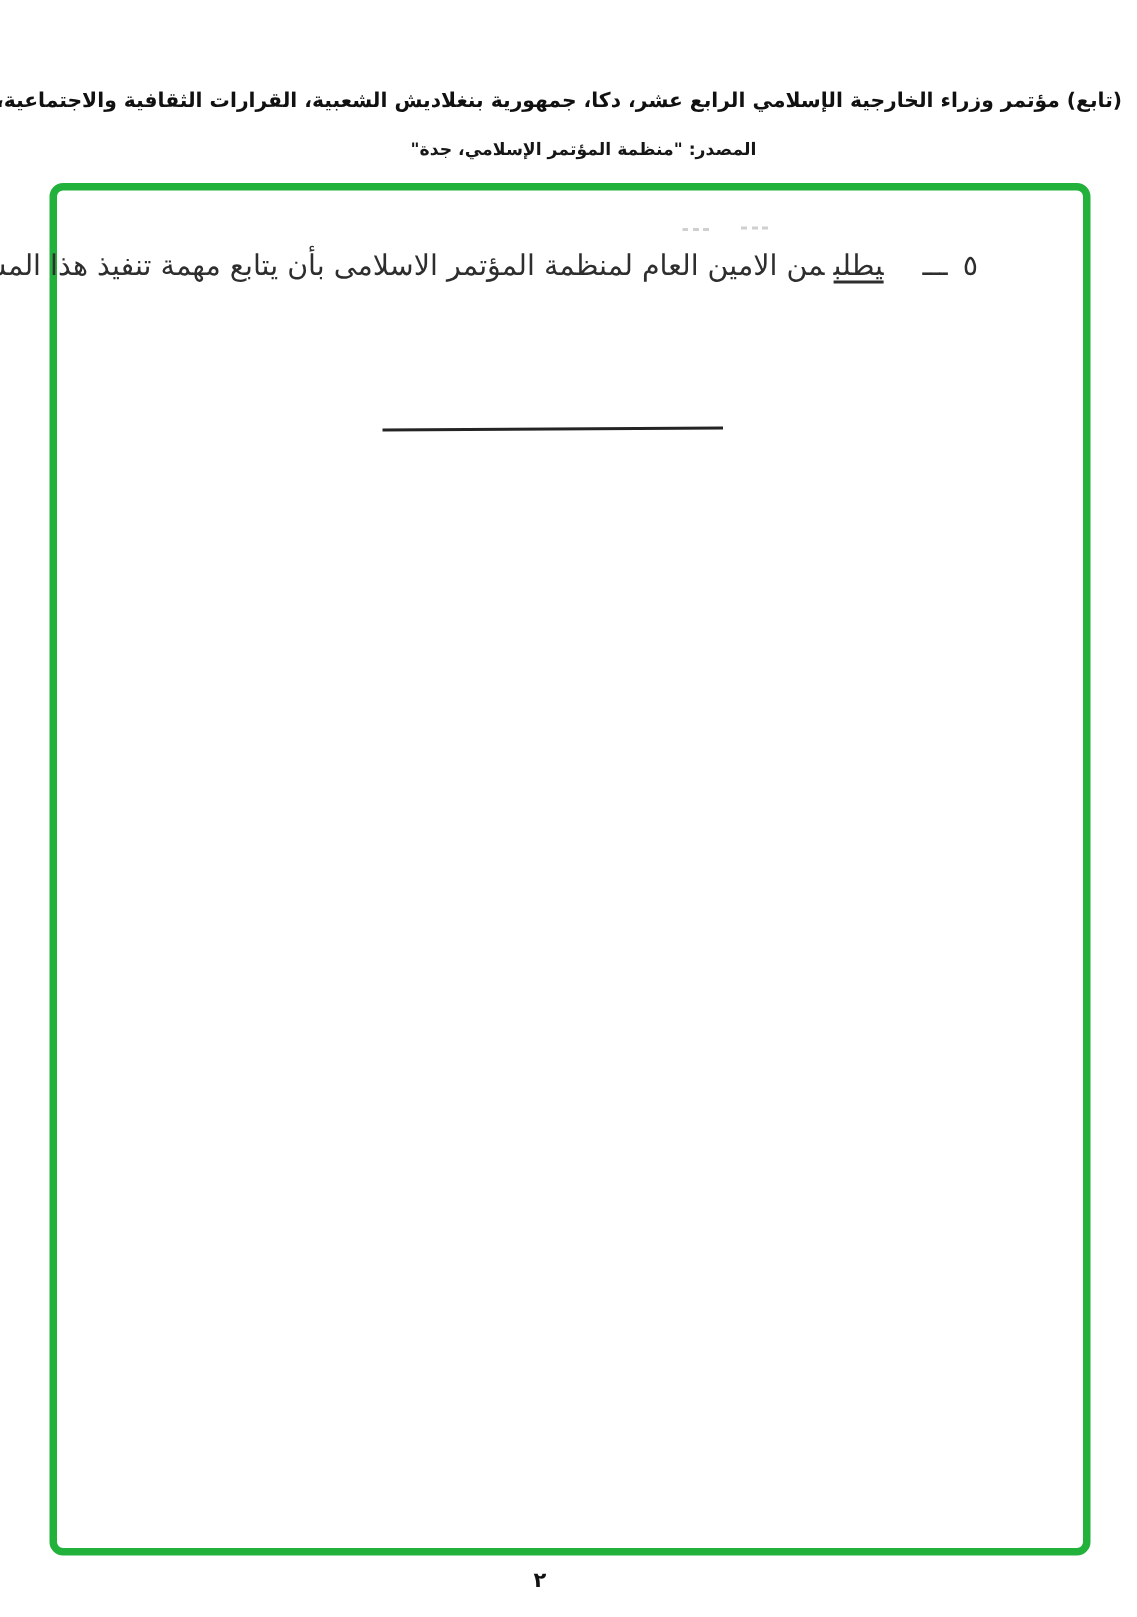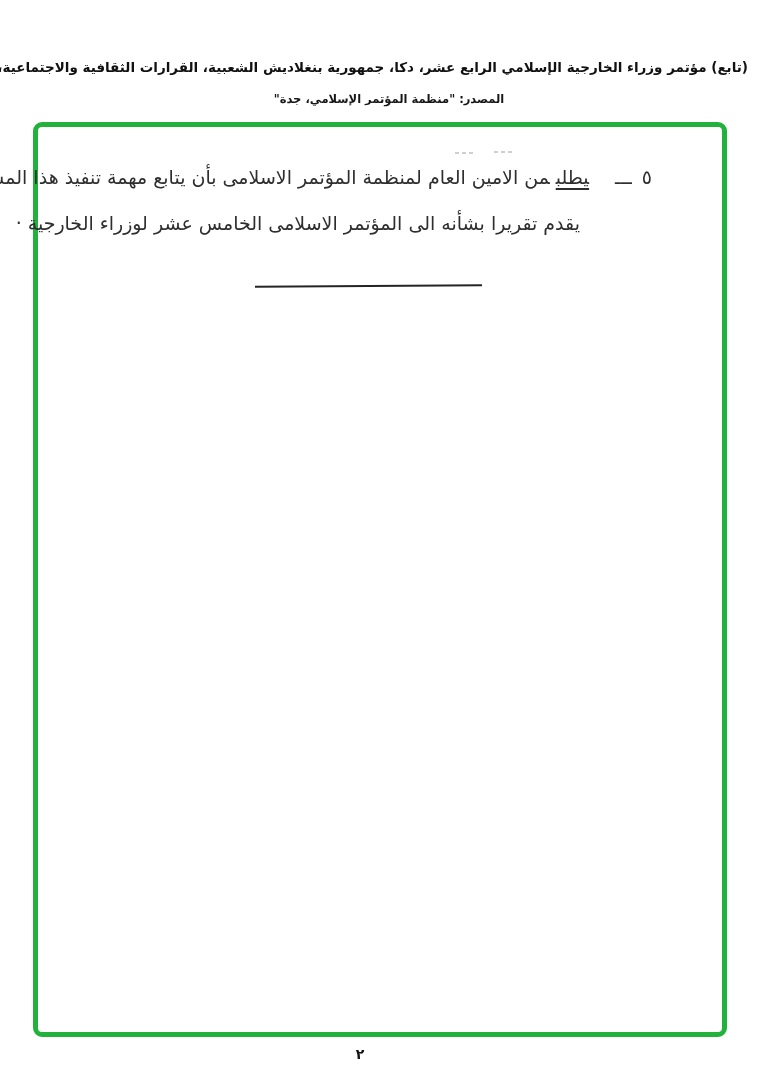--- a/index.html
+++ b/index.html
@@ -118,21 +118,20 @@
 
   <div class="greenbox">
 
     <span class="smudge s1"></span>
     <span class="smudge s2"></span>
 
     <div class="bline bline1" dir="rtl">
       <span class="num">٥</span><span class="dash">ـــ</span><span class="uword">يطلب</span><span class="rest">من الامين العام لمنظمة المؤتمر الاسلامى بأن يتابع مهمة تنفيذ هذا المشروع وأن</span>
     </div>
 
-    <div class="bline bline2" dir="rtl">يقدم تقريرا بشأنه الى المؤتمر الاسلامى الخامس عشر لوزراء الخارجية ·</div>
 
     <div class="divider"></div>
 
   </div>
 
   <div class="pagenum" dir="rtl">٢</div>
 
 </div>
 
 </body></html>

